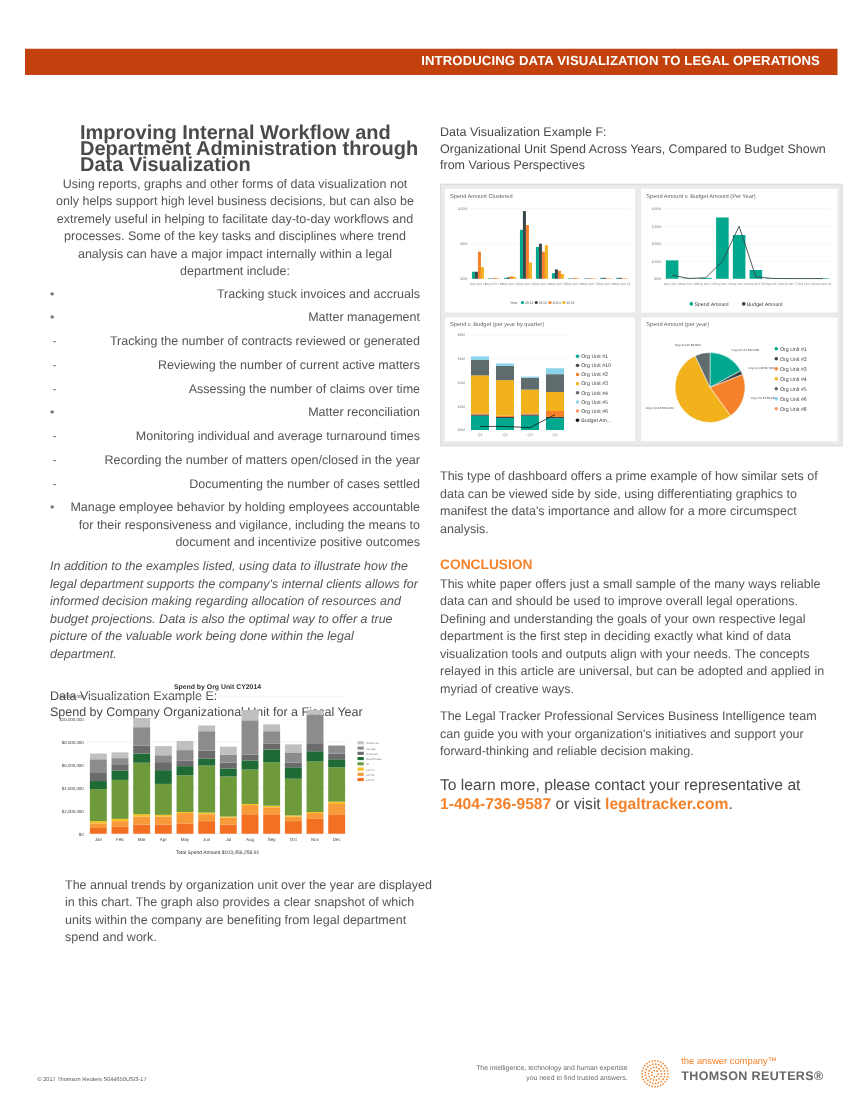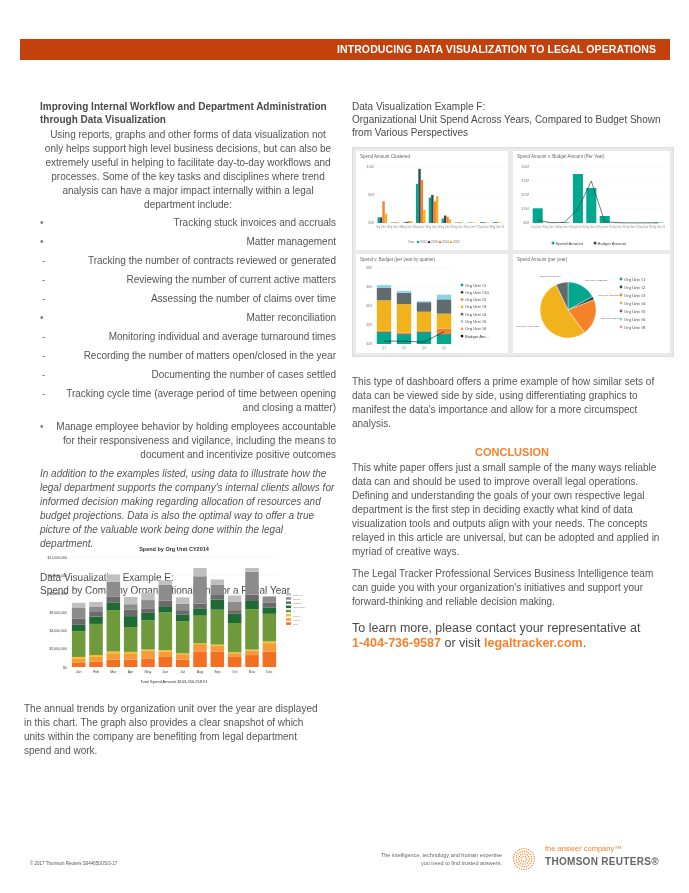--- a/index.html
+++ b/index.html
@@ -4,29 +4,29 @@
 <style>
   * { box-sizing: border-box; margin: 0; padding: 0; }
   html, body { width: 689px; height: 893px; background: #ffffff; overflow: hidden; }
   body { font-family: "Liberation Sans", sans-serif; color: #4a4a4a; position: relative; }
   .banner { position: absolute; left: 20px; top: 27px; width: 650px; height: 21px; background: #c2410c; margin-top: 12px; }
   .banner-title { position: absolute; right: 14px; top: 4px; font-size: 10.5px; font-weight: bold; color: #fff; letter-spacing: 0.1px; }
 
   .col { position: absolute; font-size: 10px; line-height: 14px; color: #555; }
   .col-left { left: 40px; top: 100px; width: 296px; }
   .col-right { left: 352px; top: 100px; width: 318px; }
-  .heading-bold { font-weight: bold; color: #4a4a4a; font-size: 10px; line-height: 13px; }
+  .heading-bold { font-weight: bold; color: #4a4a4a; font-size: 16px; line-height: 13px; margin-left: 24px; }
   .heading-plain { color: #4a4a4a; font-size: 10px; line-height: 13px; }
   p { margin: 0; }
   ul.bullets { list-style: none; margin-top: 4px; text-align: right; }
   ul.bullets li { position: relative; padding-left: 8px; margin-bottom: 5px; }
   ul.bullets li.main::before { content: "•"; position: absolute; left: 0; top: 0; color: #777; }
   ul.bullets li.sub { padding-left: 12px; }
   ul.bullets li.sub::before { content: "-"; position: absolute; left: 2px; top: 0; color: #777; }
-  .conclusion { color: #f5822a; font-weight: bold; font-size: 11px; margin-top: 14px; margin-bottom: 2px; text-align: center; }
+  .conclusion { color: #f5822a; font-weight: bold; font-size: 11px; margin-top: 14px; margin-bottom: 2px; }
   .cta { font-size: 12.5px; line-height: 15px; color: #4a4a4a; margin-top: 12px; }
   .cta .orange { color: #f5822a; font-weight: bold; }
 
   .chartE { position: absolute; left: 40px; top: 543px; width: 272px; height: 148px; }
   .dash { position: absolute; left: 352px; top: 147px; width: 322px; height: 210px; background: #eaeaea; border: 1px solid #ddd; }
   .panel { position: absolute; background: #fff; }
 
   .footer-copy { position: absolute; left: 30px; top: 861px; font-size: 4.5px; color: #555; }
   .footer-tag { position: absolute; left: 336px; top: 851px; width: 166px; text-align: right; font-size: 5.5px; line-height: 8px; color: #666; }
   .logo-dots { position: absolute; left: 512px; top: 847px; width: 24px; height: 24px; }
@@ -46,21 +46,20 @@
   <ul class="bullets" id="bullet-list">
       <li class="main">Tracking stuck invoices and accruals</li>
       <li class="main">Matter management</li>
       <li class="sub">Tracking the number of contracts reviewed or generated</li>
       <li class="sub">Reviewing the number of current active matters</li>
       <li class="sub">Assessing the number of claims over time</li>
       <li class="main">Matter reconciliation</li>
       <li class="sub">Monitoring individual and average turnaround times</li>
       <li class="sub">Recording the number of matters open/closed in the year</li>
       <li class="sub">Documenting the number of cases settled</li>
-      <li class="sub">Tracking cycle time (average period of time between opening and closing a matter)</li>
       <li class="main">Manage employee behavior by holding employees accountable for their responsiveness and vigilance, including the means to document and incentivize positive outcomes</li>
     </ul>
   <p style="margin-top:4px;font-style:italic;">In addition to the examples listed, using data to illustrate how the legal department supports the company's internal clients allows for informed decision making regarding allocation of resources and budget projections. Data is also the optimal way to offer a true picture of the valuable work being done within the legal department.</p>
   <div style="height:20px;"></div>
   <div class="heading-plain">Data Visualization Example E:</div>
   <div class="heading-plain">Spend by Company Organizational Unit for a Fiscal Year</div>
 </div>
 
 <svg class="chartE" id="chartE" viewBox="0 0 272 148">
     <text x="134" y="8" font-size="5.5" font-weight="bold" text-anchor="middle" fill="#333" font-family="Liberation Sans, sans-serif">Spend by Org Unit CY2014</text>
@@ -197,21 +196,21 @@
     <rect x="246" y="66.8" width="5" height="2.5" fill="#6e9a3c"></rect>
     <text x="253" y="69.3" font-size="2.4" fill="#888" font-family="Liberation Sans, sans-serif">IP</text>
     <rect x="246" y="71" width="5" height="2.5" fill="#f6c020"></rect>
     <text x="253" y="73.5" font-size="2.4" fill="#888" font-family="Liberation Sans, sans-serif">Unit C</text>
     <rect x="246" y="75.2" width="5" height="2.5" fill="#f79a3a"></rect>
     <text x="253" y="77.7" font-size="2.4" fill="#888" font-family="Liberation Sans, sans-serif">Unit B</text>
     <rect x="246" y="79.4" width="5" height="2.5" fill="#f36f21"></rect>
     <text x="253" y="81.9" font-size="2.4" fill="#888" font-family="Liberation Sans, sans-serif">Unit A</text>
   </svg>
 
-<div class="col" style="left:24px; top:702px; width:296px;">
+<div class="col" style="left:52px; top:702px; width:296px;">
   <p>The annual trends by organization unit over the year are displayed in this chart. The graph also provides a clear snapshot of which units within the company are benefiting from legal department spend and work.</p>
 </div>
 
 <div class="col col-right">
   <div class="heading-plain">Data Visualization Example F:</div>
   <div class="heading-plain">Organizational Unit Spend Across Years, Compared to Budget Shown from Various Perspectives</div>
 </div>
 
 <div class="dash">
   <div class="panel" style="left:3px; top:3px; width:152px; height:99px;">

